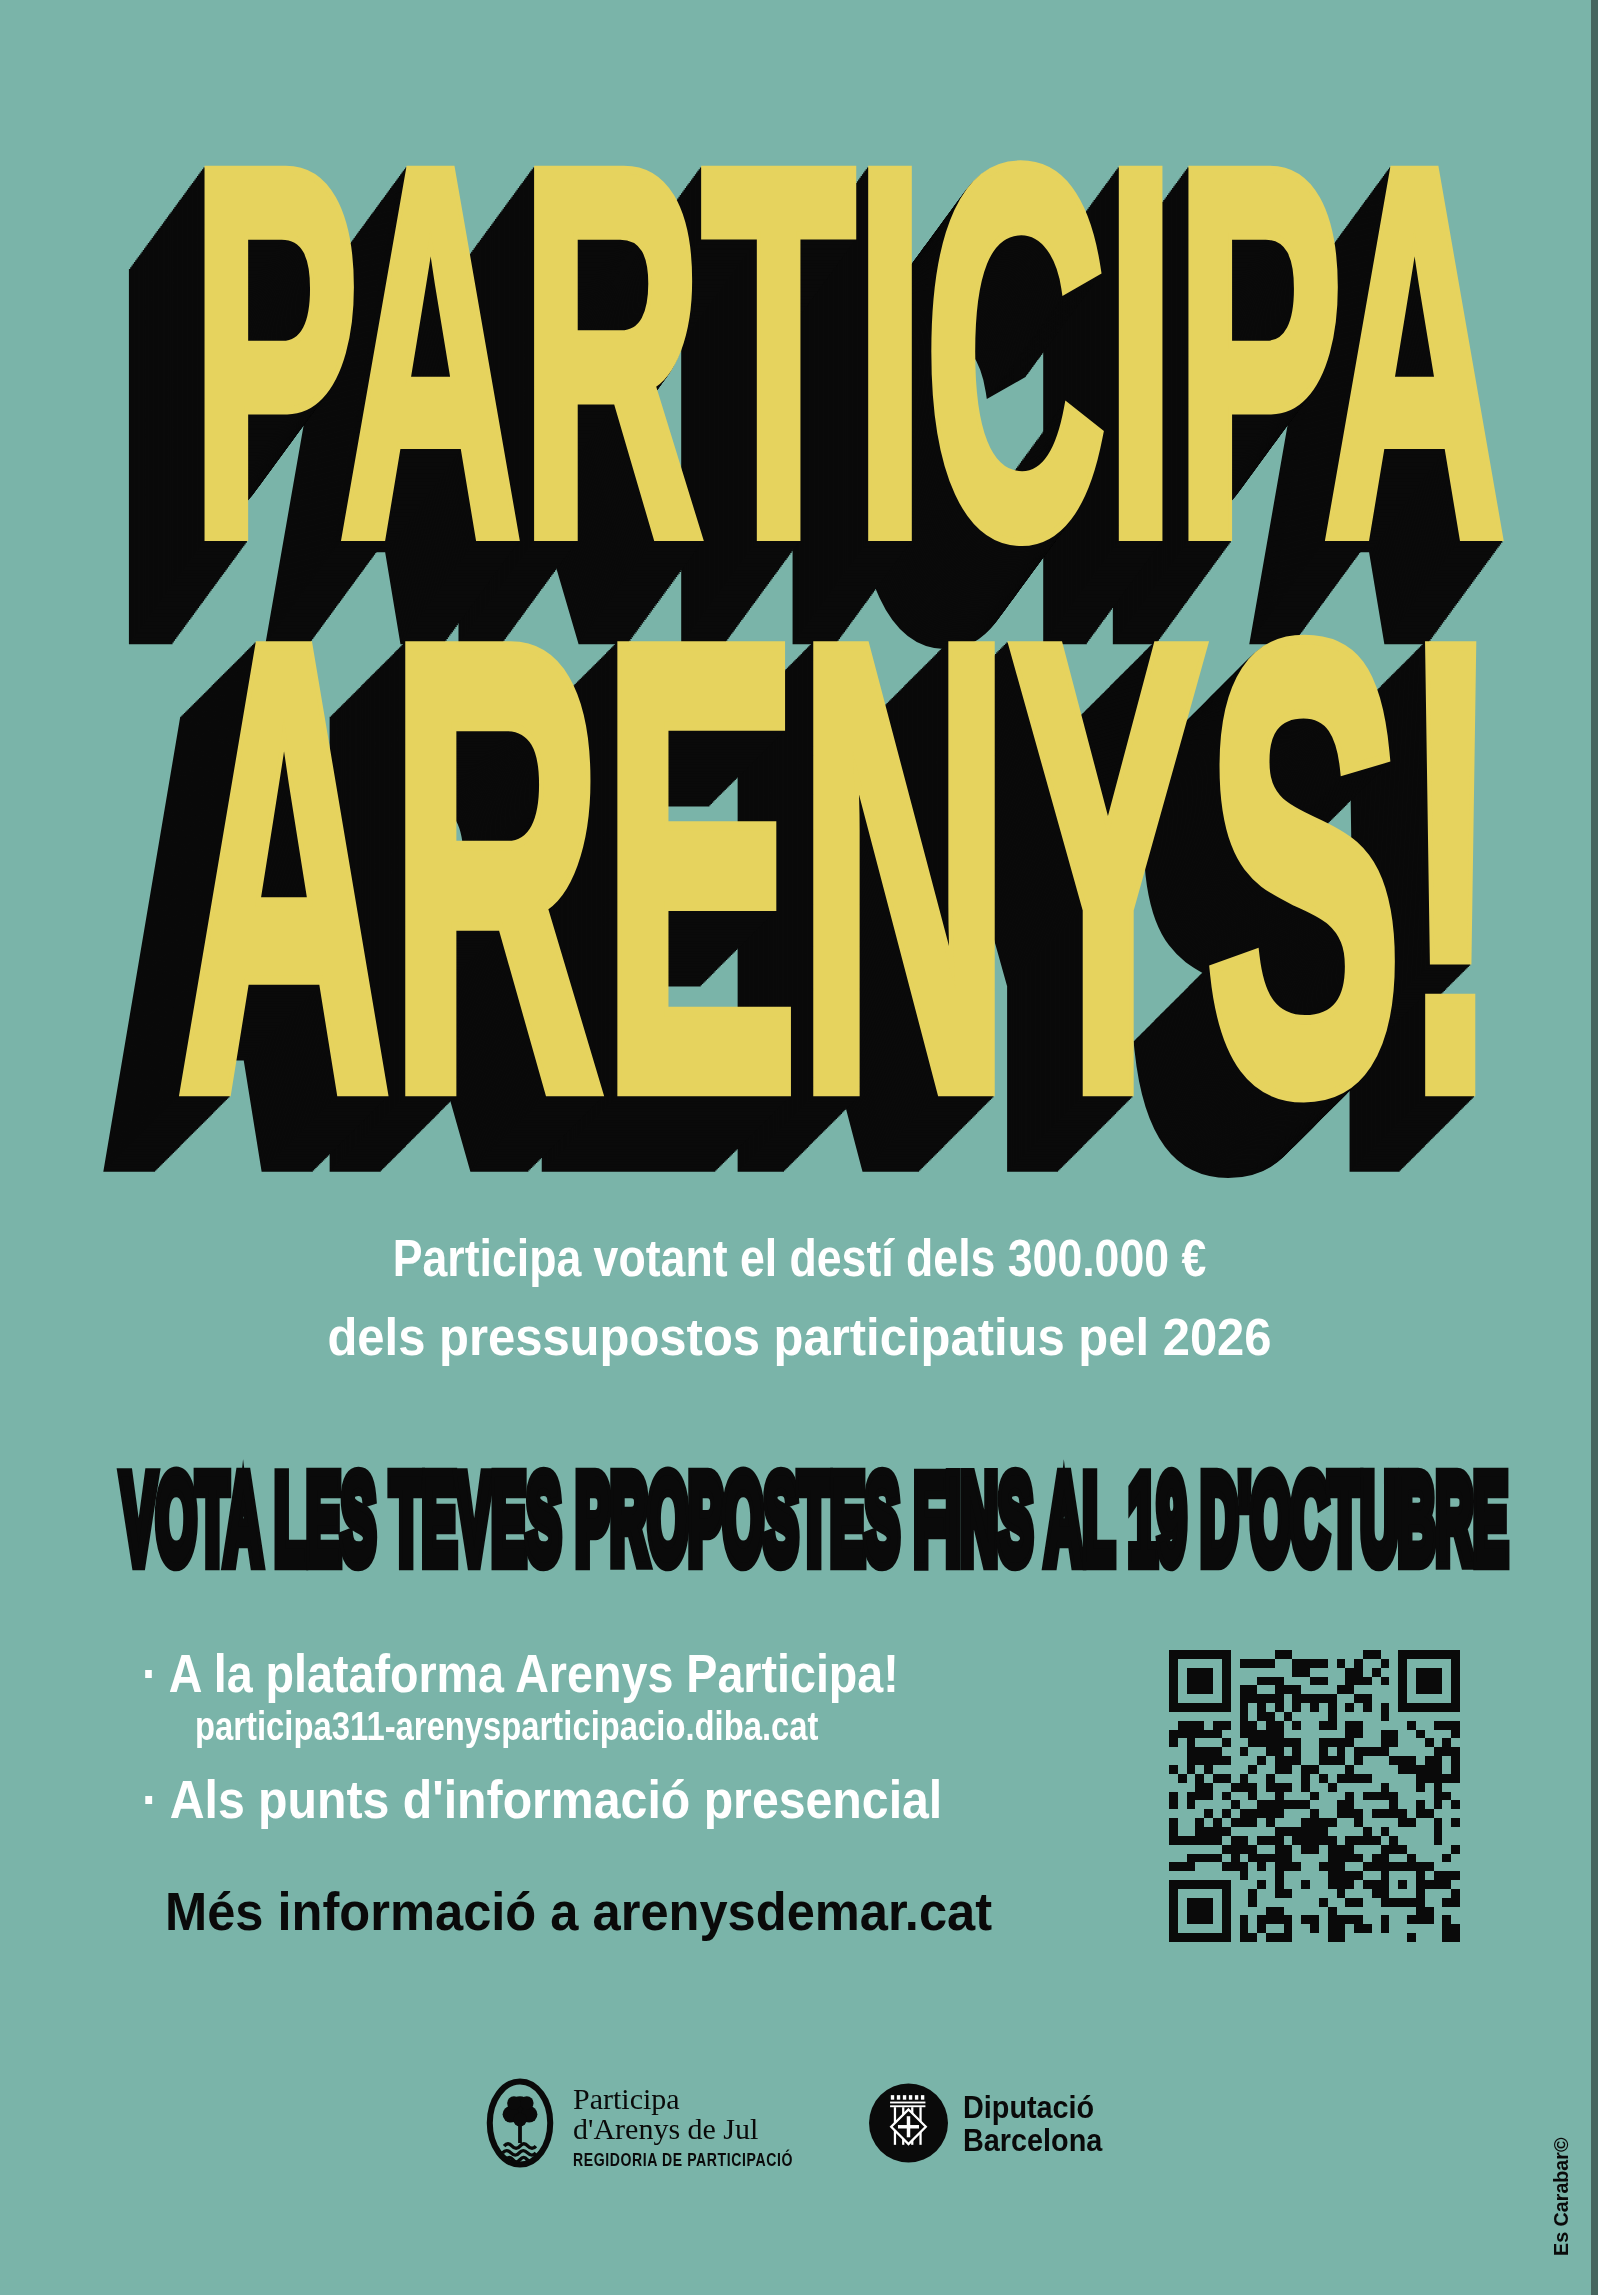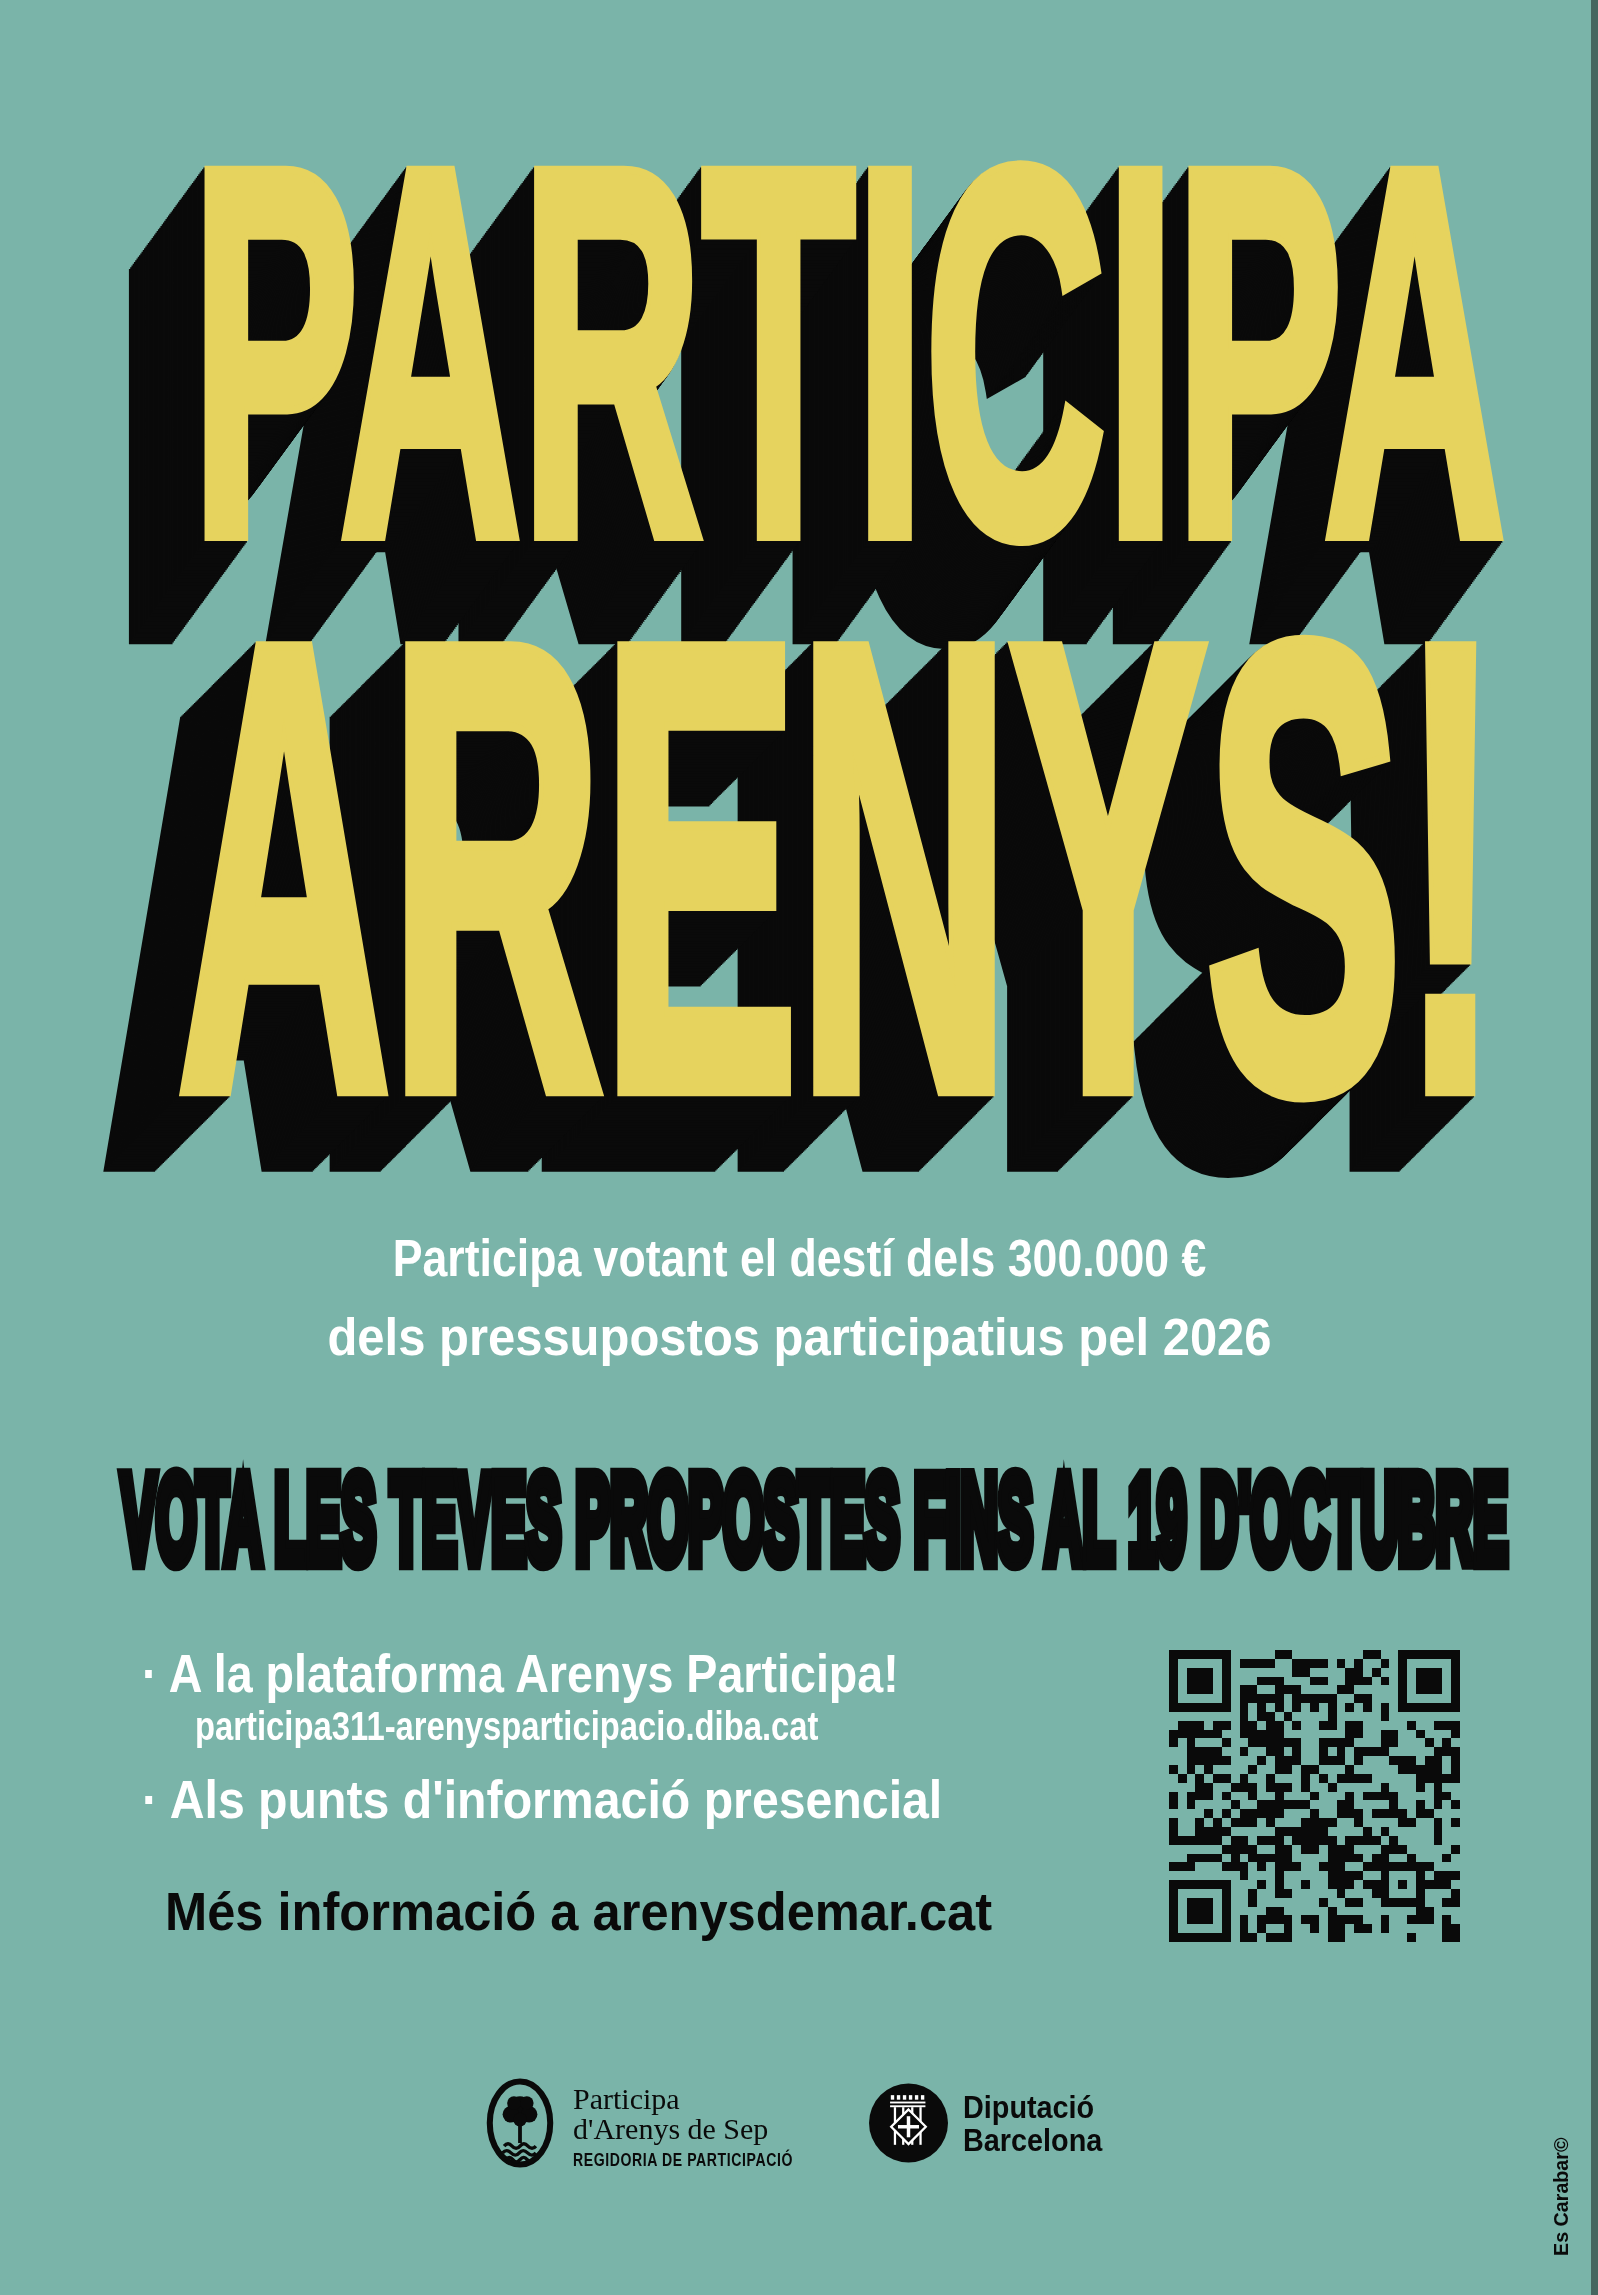--- a/index.html
+++ b/index.html
@@ -232,21 +232,21 @@
     <circle cx="37" cy="33" r="9" fill="var(--ink)"></circle>
     <circle cx="54" cy="33" r="9" fill="var(--ink)"></circle>
     <circle cx="45" cy="55" r="9" fill="var(--ink)"></circle>
     <rect x="42.5" y="56" width="5" height="30" fill="var(--ink)"></rect>
     <path d="M24 90 q5 -6 10.5 0 t10.5 0 t10.5 0 t10.5 0" fill="none" stroke="var(--ink)" stroke-width="4.5"></path>
     <path d="M22 99 q5 -6 11 0 t11 0 t11 0 t11 0" fill="none" stroke="var(--ink)" stroke-width="4.5"></path>
     <path d="M26 108 q5 -6 9.5 0 t9.5 0 t9.5 0 t9.5 0" fill="none" stroke="var(--ink)" stroke-width="4.5"></path>
   </svg>
   <div class="aj-text">
     <div class="s1">Participa</div>
-    <div class="s2">d'Arenys de Sep</div>
+    <div class="s2">d'Arenys de Jul</div>
     <div class="s3">REGIDORIA DE PARTICIPACIÓ</div>
   </div>
 
   <svg class="seal" style="left:869px;top:2083px" width="79" height="80" viewBox="0 0 105 106">
     <circle cx="52.5" cy="53" r="52.5" fill="var(--ink)"></circle>
     <g fill="#fff">
       <rect x="29" y="16" width="4.5" height="6"></rect>
         <rect x="37" y="16" width="4.5" height="6"></rect>
       <rect x="45" y="16" width="4.5" height="6"></rect>
         <rect x="53" y="16" width="4.5" height="6"></rect>

